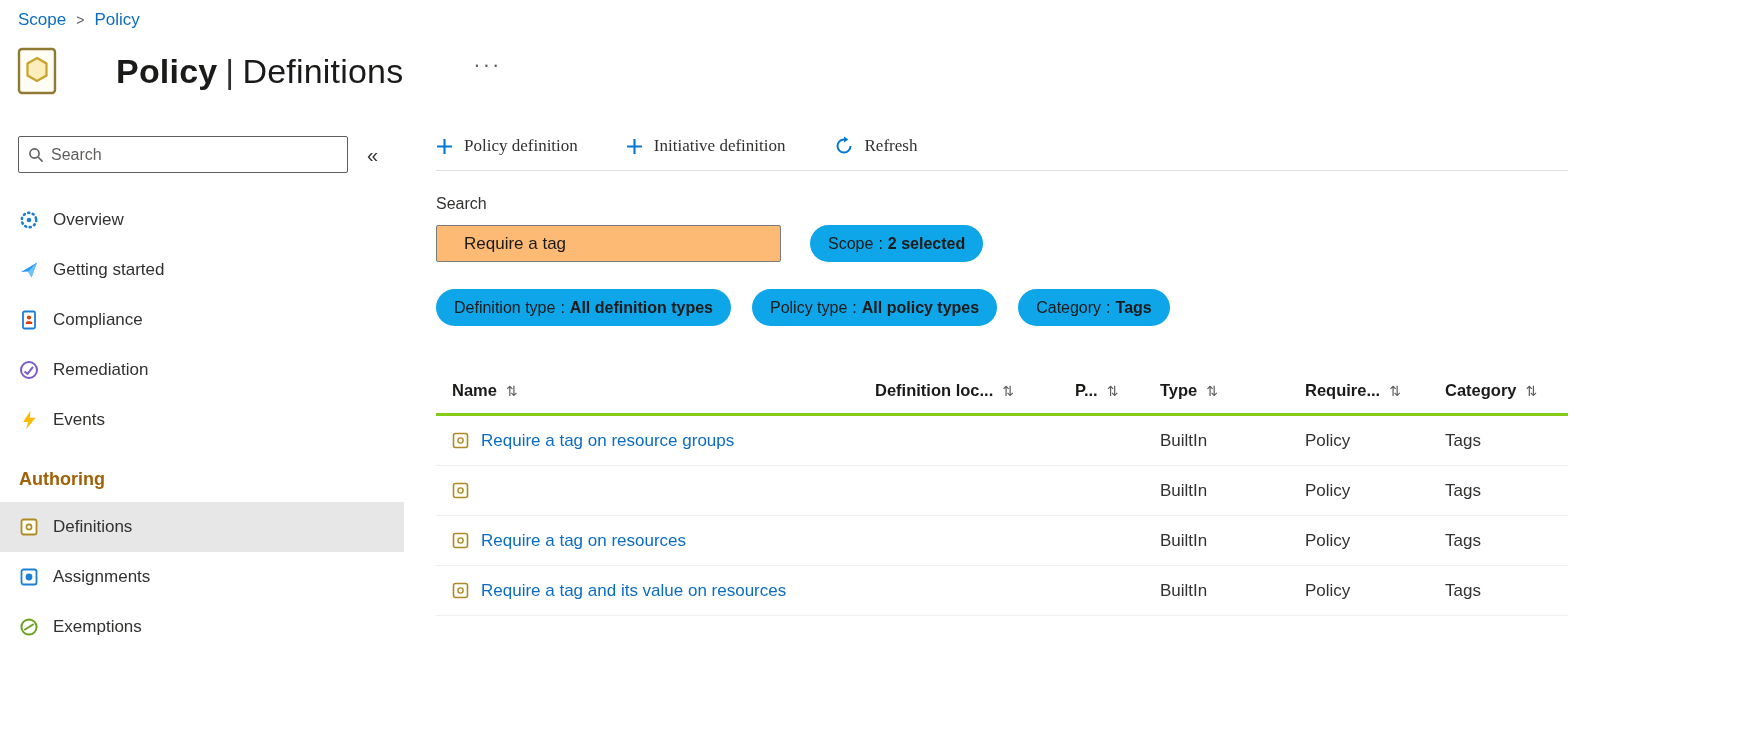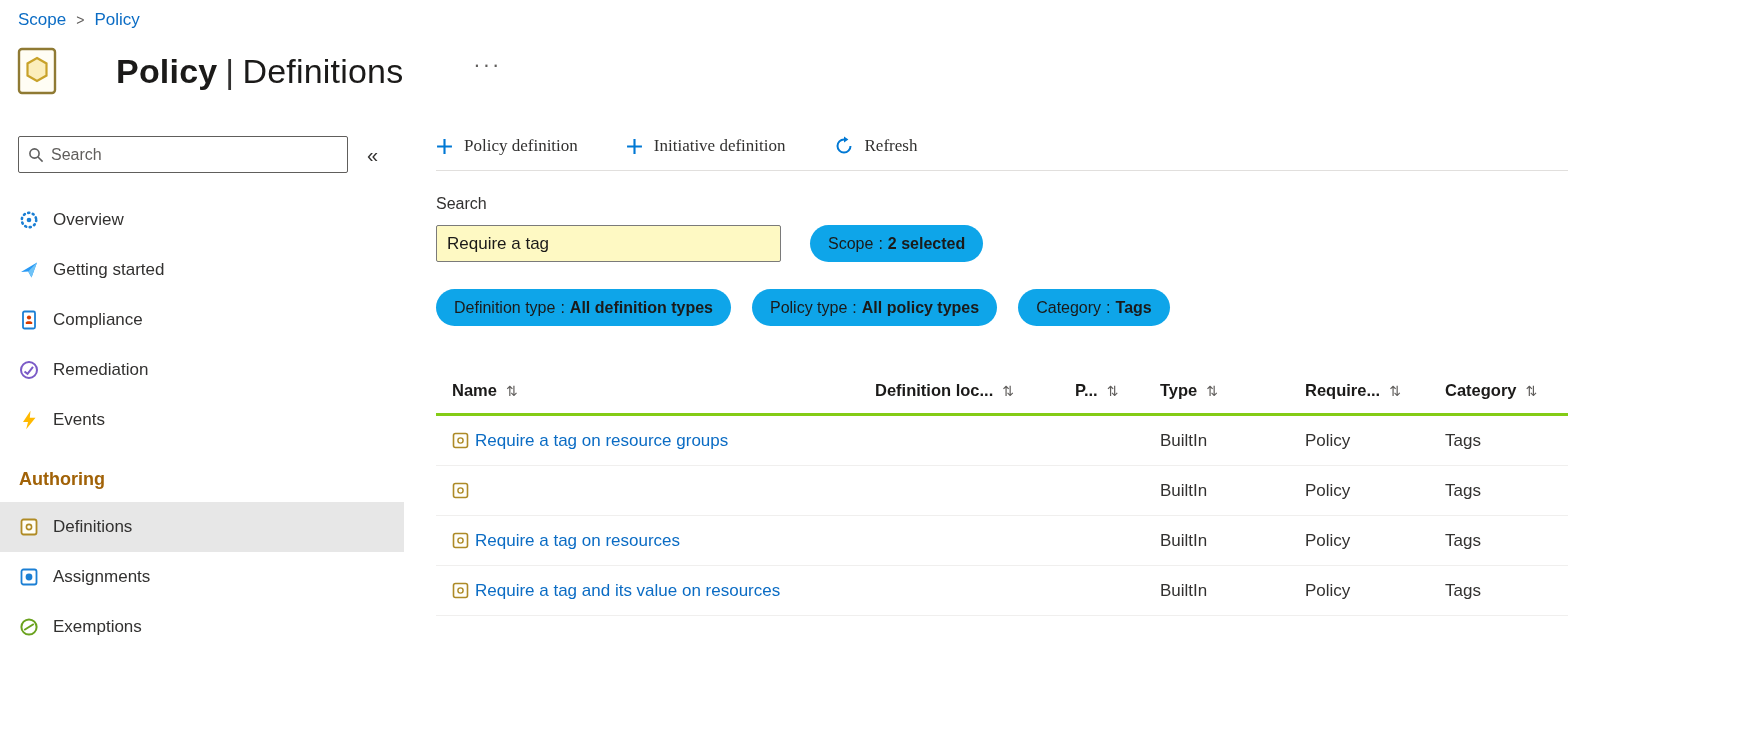--- a/index.html
+++ b/index.html
@@ -43,42 +43,42 @@
   
   main { margin-left: 32px; width: 1132px; }
   .toolbar { display: flex; align-items: center; gap: 48px; padding-bottom: 14px; }
   .toolbar button { background: none; border: none; display: flex; align-items: center;
     gap: 11px; font-size: 17px; color: #323130; cursor: pointer;
     font-family: Liberation Serif, serif; }
   .toolbar-divider { border-bottom: 1px solid #e1dfdd; }
 
   .search-label { margin-top: 24px; font-size: 16px; }
   .filter-row1 { margin-top: 12px; display: flex; align-items: center; }
-  .filter-search-input { width: 345px; height: 37px; background: #fef9c3;
-    border: 1px solid #7a7a7a; border-radius: 2px; padding: 0 10px; font-size: 17px;
+  .filter-search-input { width: 345px; height: 37px; background: #fdba74;
+    border: 1px solid #7a7a7a; border-radius: 2px; padding: 0 27px; font-size: 17px;
     color: #1b1a19; font-family: "Liberation Sans", sans-serif; outline: none; }
   .pill { background: #0ea5e9; border-radius: 19px; height: 37px; display: inline-flex;
     align-items: center; padding: 0 18px; font-size: 16px; color: #1b1a19;
     cursor: pointer; white-space: nowrap; }
   .pill b { font-weight: 700; }
   .pill .pill-sep { margin: 0 5px; }
   .scope-pill { margin-left: 29px; }
   .filter-row2 { margin-top: 27px; display: flex; gap: 21px; }
 
   
   .table { margin-top: 42px; }
   .thead, .trow { display: grid;
     grid-template-columns: 423px 200px 85px 145px 140px 1fr;
     align-items: center; padding-left: 16px; }
   .thead { height: 48px; border-bottom: 3px solid #84cc16; }
   .th { font-weight: 700; font-size: 16.5px; display: flex; align-items: center; gap: 9px;
     cursor: pointer; color: #1b1a19; }
   .sort { color: #605e5c; font-size: 14px; font-weight: 400; }
   .trow { height: 50px; border-bottom: 1px solid #f0efee; font-size: 17px; }
-  .td-name { display: flex; align-items: center; gap: 6px; overflow: hidden;
+  .td-name { display: flex; align-items: center; gap: 12px; overflow: hidden;
     white-space: nowrap; padding-right: 14px; }
   .row-icon { width: 17px; height: 17px; flex: none; display: inline-flex; }
   .row-link { color: #0b6cc4; text-decoration: none; cursor: pointer; overflow: hidden;
     text-overflow: clip; white-space: nowrap; }
 </style>
 </head>
 <body>
 
 <div class="breadcrumb">
   <a>Scope</a><span class="crumb-sep">&gt;</span><a>Policy</a>

